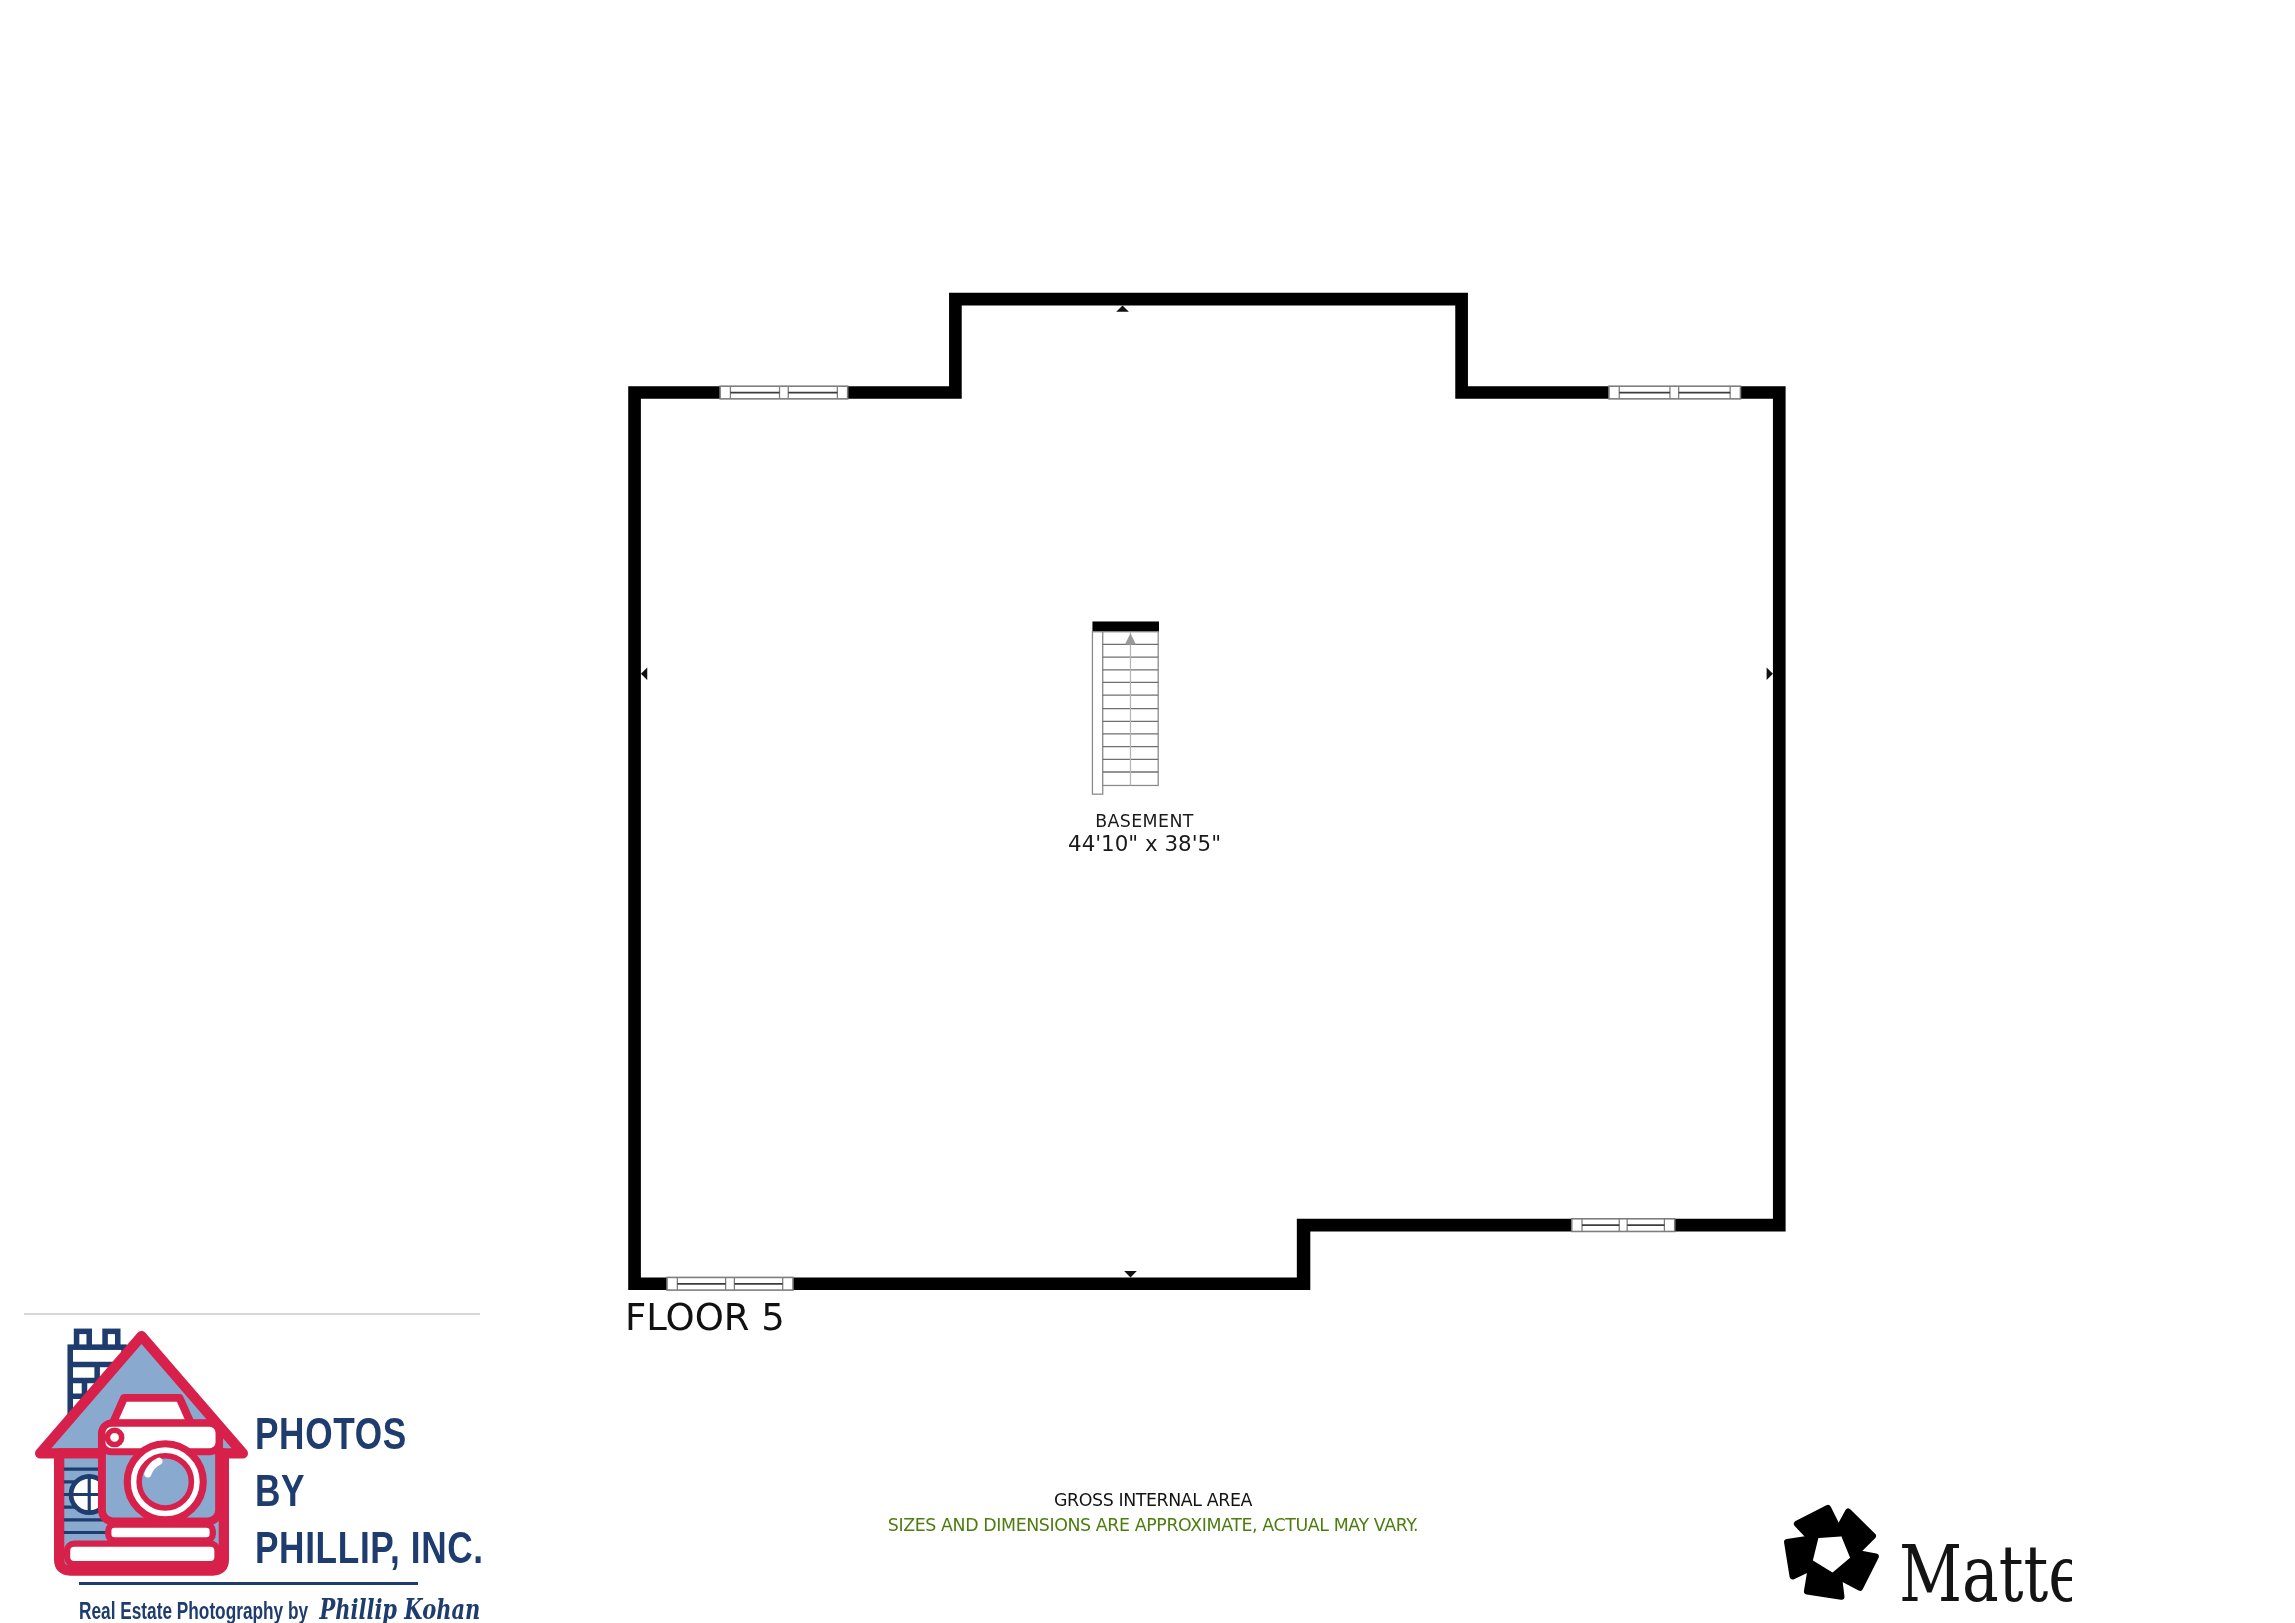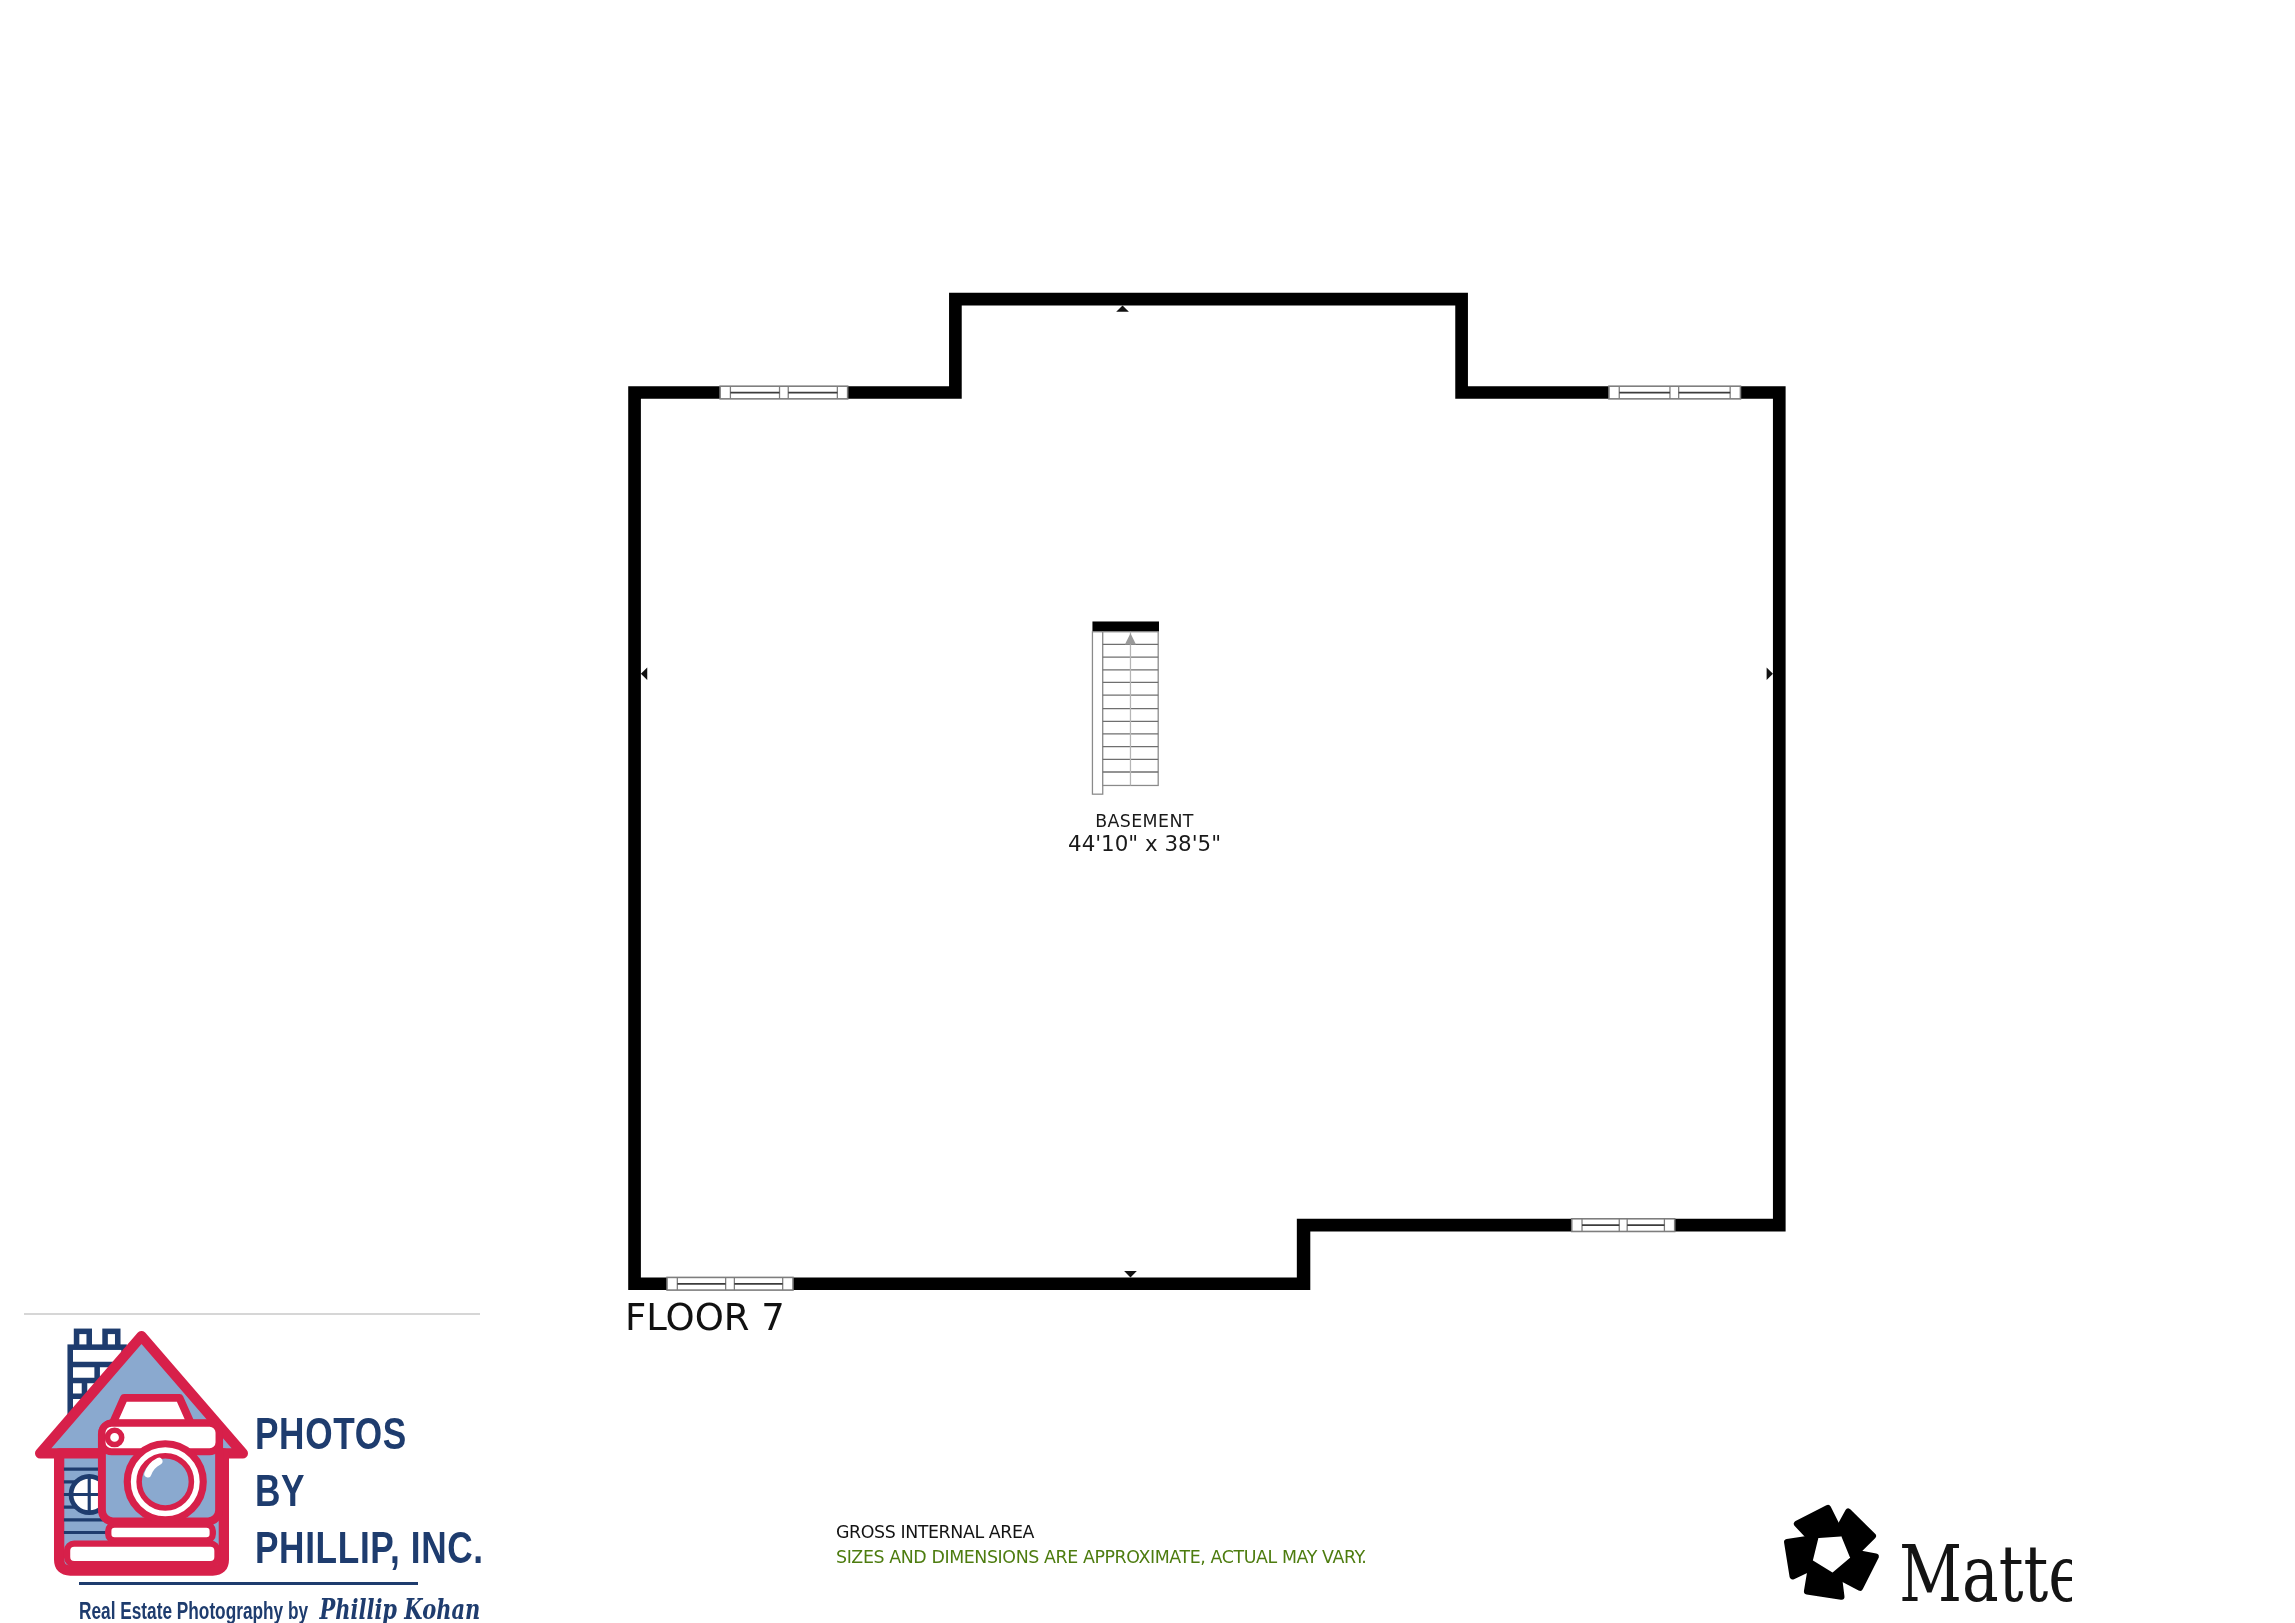--- a/index.html
+++ b/index.html
@@ -18,22 +18,22 @@
   .stair-center{stroke:#b5b5b5;stroke-width:1.6;}
   .marker{fill:#111111;}
 
   
   .room-block{left:907px;top:811px;width:475px;text-align:center;}
   .room-name{font-size:17.4px;line-height:20.6px;letter-spacing:0.4px;color:#1a1a1a;}
   .room-dims{font-size:21.4px;line-height:24px;color:#1a1a1a;}
   .floor-label{left:625px;top:1296px;font-size:37px;color:#111111;letter-spacing:0px;}
 
   
-  .area-summary{left:836px;top:1488px;width:634px;
-                font-size:17.4px;line-height:24.6px;letter-spacing:-0.4px;color:#141414;margin-top:32px;}
+  .area-summary{left:836px;top:1488px;width:634px;text-align:center;
+                font-size:17.4px;line-height:24.6px;letter-spacing:-0.4px;color:#141414;}
   .area-summary .dim{color:#4d7c0f;}
 
   
   .logo-topline{left:24px;top:1313px;width:456px;height:1.6px;background:#d6d6d6;}
   .house-svg{left:32px;top:1325px;}
   .logo-line{left:255px;white-space:nowrap;font-weight:700;color:#1e3c6e;font-size:44px;
              letter-spacing:0.8px;transform:scaleX(0.8);transform-origin:left top;
              font-family:"Liberation Sans",sans-serif;}
   .logo-l1{top:1409px;} .logo-l2{top:1466px;} .logo-l3{top:1523px;}
   .logo-divider{left:79px;top:1582px;width:339px;height:3.2px;background:#1e3c6e;}
@@ -125,21 +125,21 @@
     <polygon class="marker" points="2238,850 2230,842 2230,858"></polygon>
     <polygon class="marker" points="1417,385 1409,393 1425,393"></polygon>
     <polygon class="marker" points="1427,1612 1419,1604 1435,1604"></polygon>
   </svg>
 
   <div class="abs room-block">
     <div class="room-name">BASEMENT</div>
     <div class="room-dims">44'10" x 38'5"</div>
   </div>
 
-  <div class="abs floor-label">FLOOR 7</div>
+  <div class="abs floor-label">FLOOR 5</div>
 
   <div class="abs area-summary">
     <div>GROSS INTERNAL AREA</div>
     <div class="dim">SIZES AND DIMENSIONS ARE APPROXIMATE, ACTUAL MAY VARY.</div>
   </div>
 
   <div class="abs logo-topline"></div>
 
   <svg class="abs house-svg" width="219" height="255" viewBox="0 0 276 322">
 

